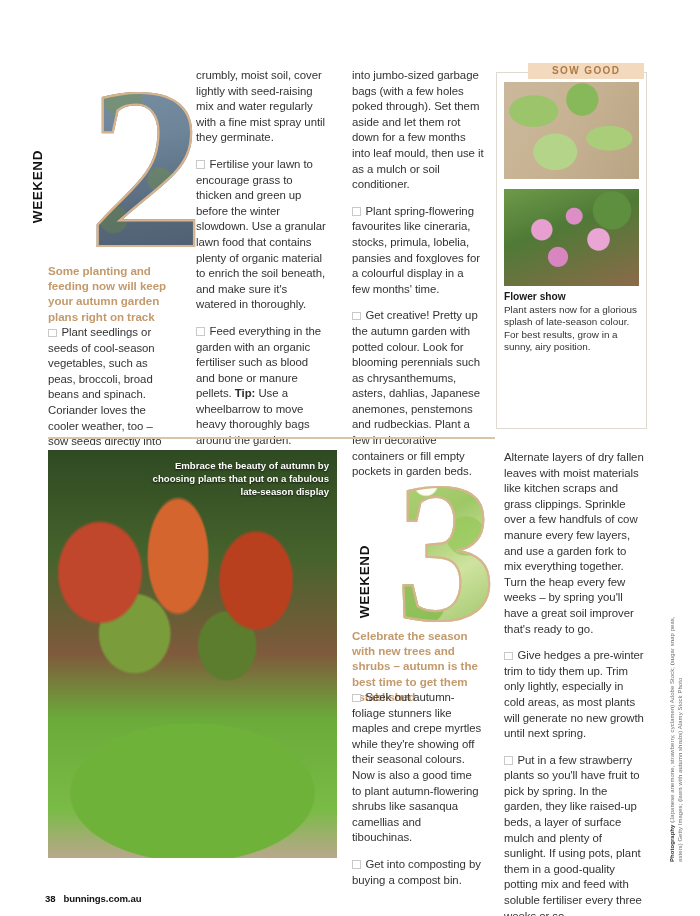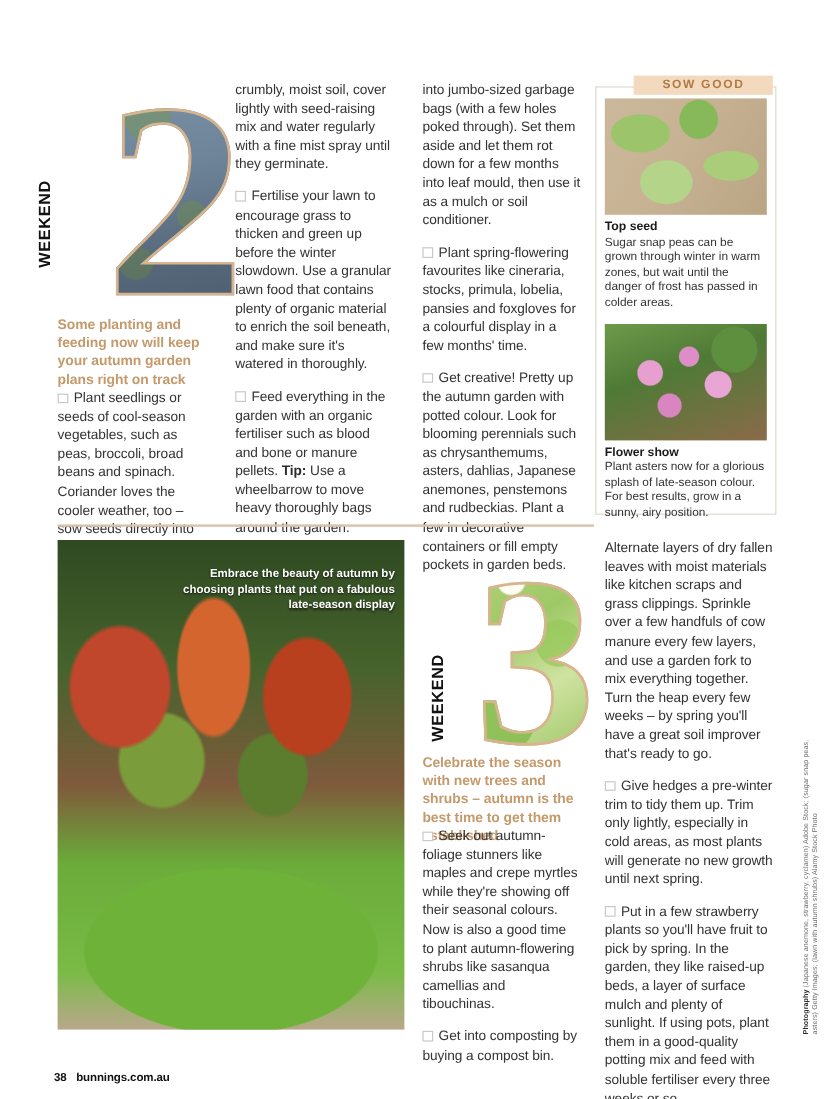--- a/index.html
+++ b/index.html
@@ -149,21 +149,21 @@
       radial-gradient(ellipse 70% 28% at 50% 84%, #6fb23a 0 60%, transparent 61%),
       radial-gradient(ellipse at 18% 30%, #c0462c 0 12%, transparent 13%),
       radial-gradient(ellipse at 45% 26%, #d4652f 0 13%, transparent 14%),
       radial-gradient(ellipse at 72% 32%, #b8401f 0 12%, transparent 13%),
       radial-gradient(ellipse at 30% 45%, #7a9c3a 0 12%, transparent 13%),
       radial-gradient(ellipse at 62% 48%, #5c7c2e 0 11%, transparent 12%),
       linear-gradient(180deg,#2f4a22 0%,#46632c 26%,#7f5a3c 50%,#6aab3a 66%,#79bb45 88%,#b9a78c 100%);
   }
   #hero-cap {
     position:absolute;
-    right:8px; top:23px;
+    right:8px; top:10px;
     width:196px;
     font-size:9.6px;
     line-height:12.8px;
     color:#ffffff;
     font-weight:bold;
     text-align:right;
     text-shadow:0 1px 2px rgba(0,0,0,.75);
   }
 
   
@@ -229,24 +229,20 @@
     <p>
       <span class="cb"></span><span>Plant spring-flowering favourites like cineraria, stocks, primula, lobelia, pansies and foxgloves for a colourful display in a few months' time.</span>
     </p>
     <p>
       <span class="cb"></span><span>Get creative! Pretty up the autumn garden with potted colour. Look for blooming perennials such as chrysanthemums, asters, dahlias, Japanese anemones, penstemons and rudbeckias. Plant a few in decorative containers or fill empty pockets in garden beds.</span>
     </p>
   </div>
 
   <div id="sow-panel">
     <div class="panel-photo peas"></div>
-    <div class="panel-cap">
-      <b>Top seed</b>
-      <span>Sugar snap peas can be grown through winter in warm zones, but wait until the danger of frost has passed in colder areas.</span>
-    </div>
     <div class="panel-photo asters" style="margin-top:10px;"></div>
     <div class="panel-cap">
       <b>Flower show</b>
       <span>Plant asters now for a glorious splash of late-season colour. For best results, grow in a sunny, airy position.</span>
     </div>
   </div>
   <div id="sow-tag">SOW GOOD</div>
 
   <div id="divider"></div>
 

